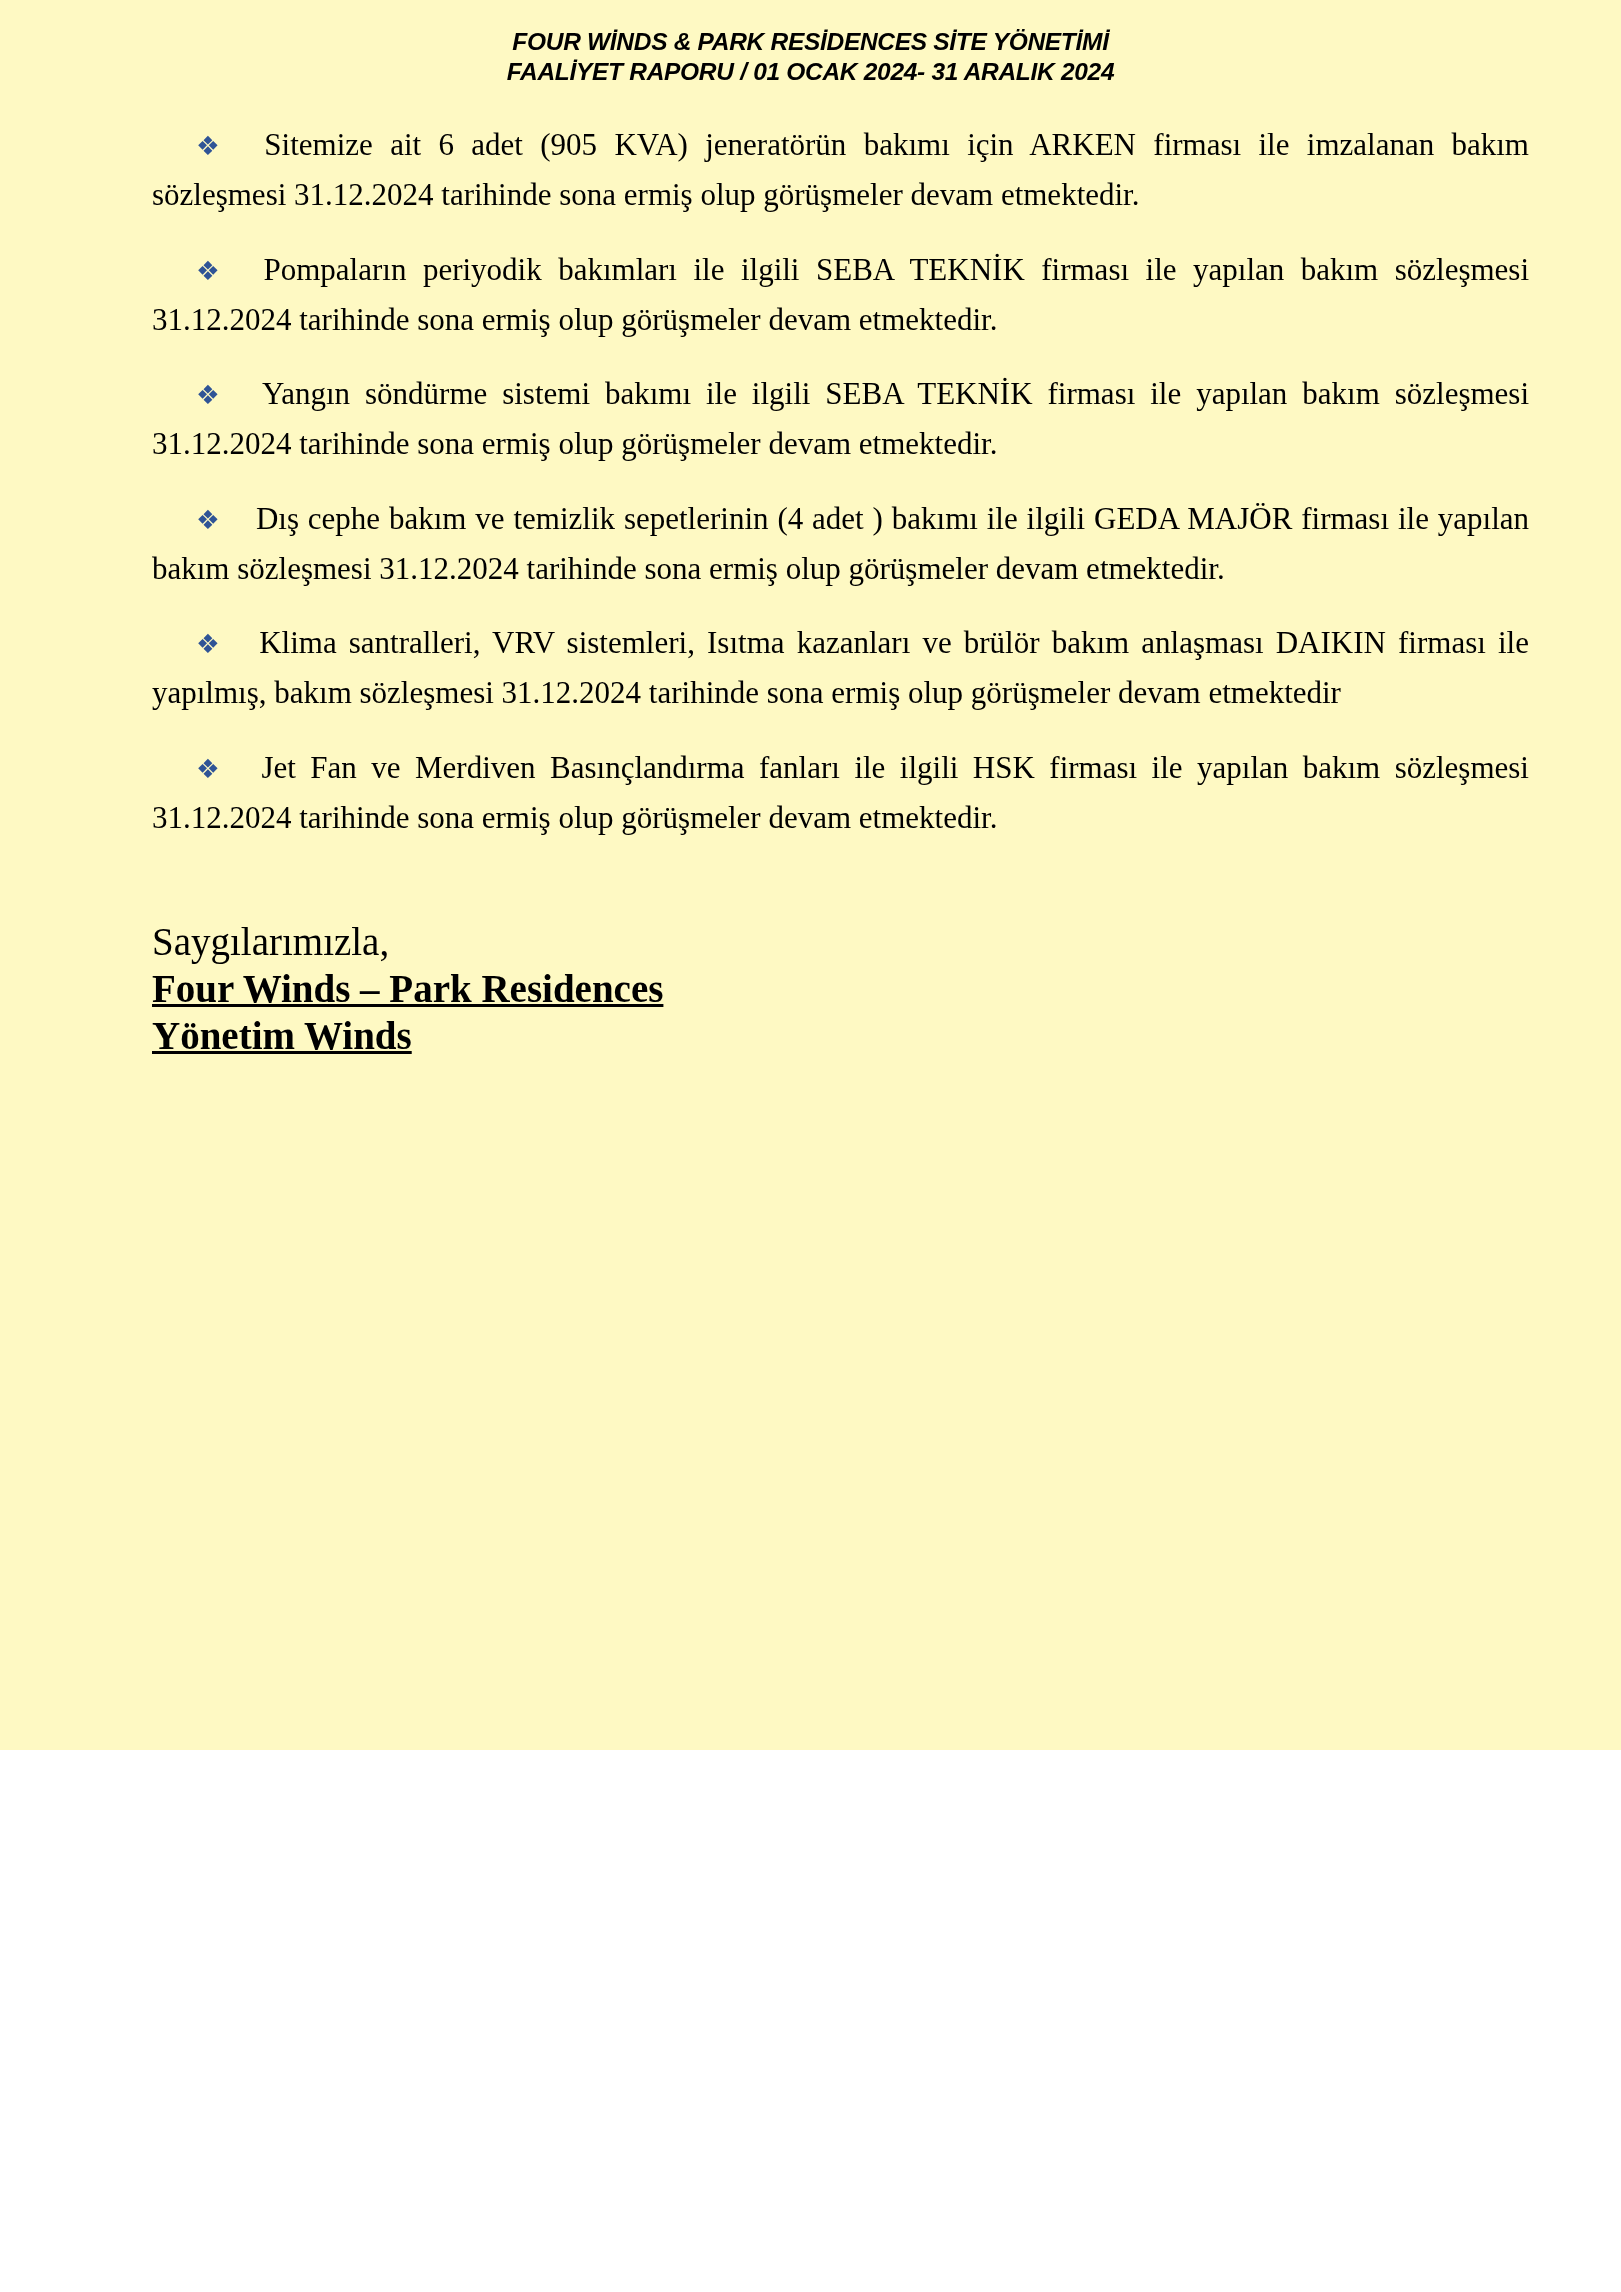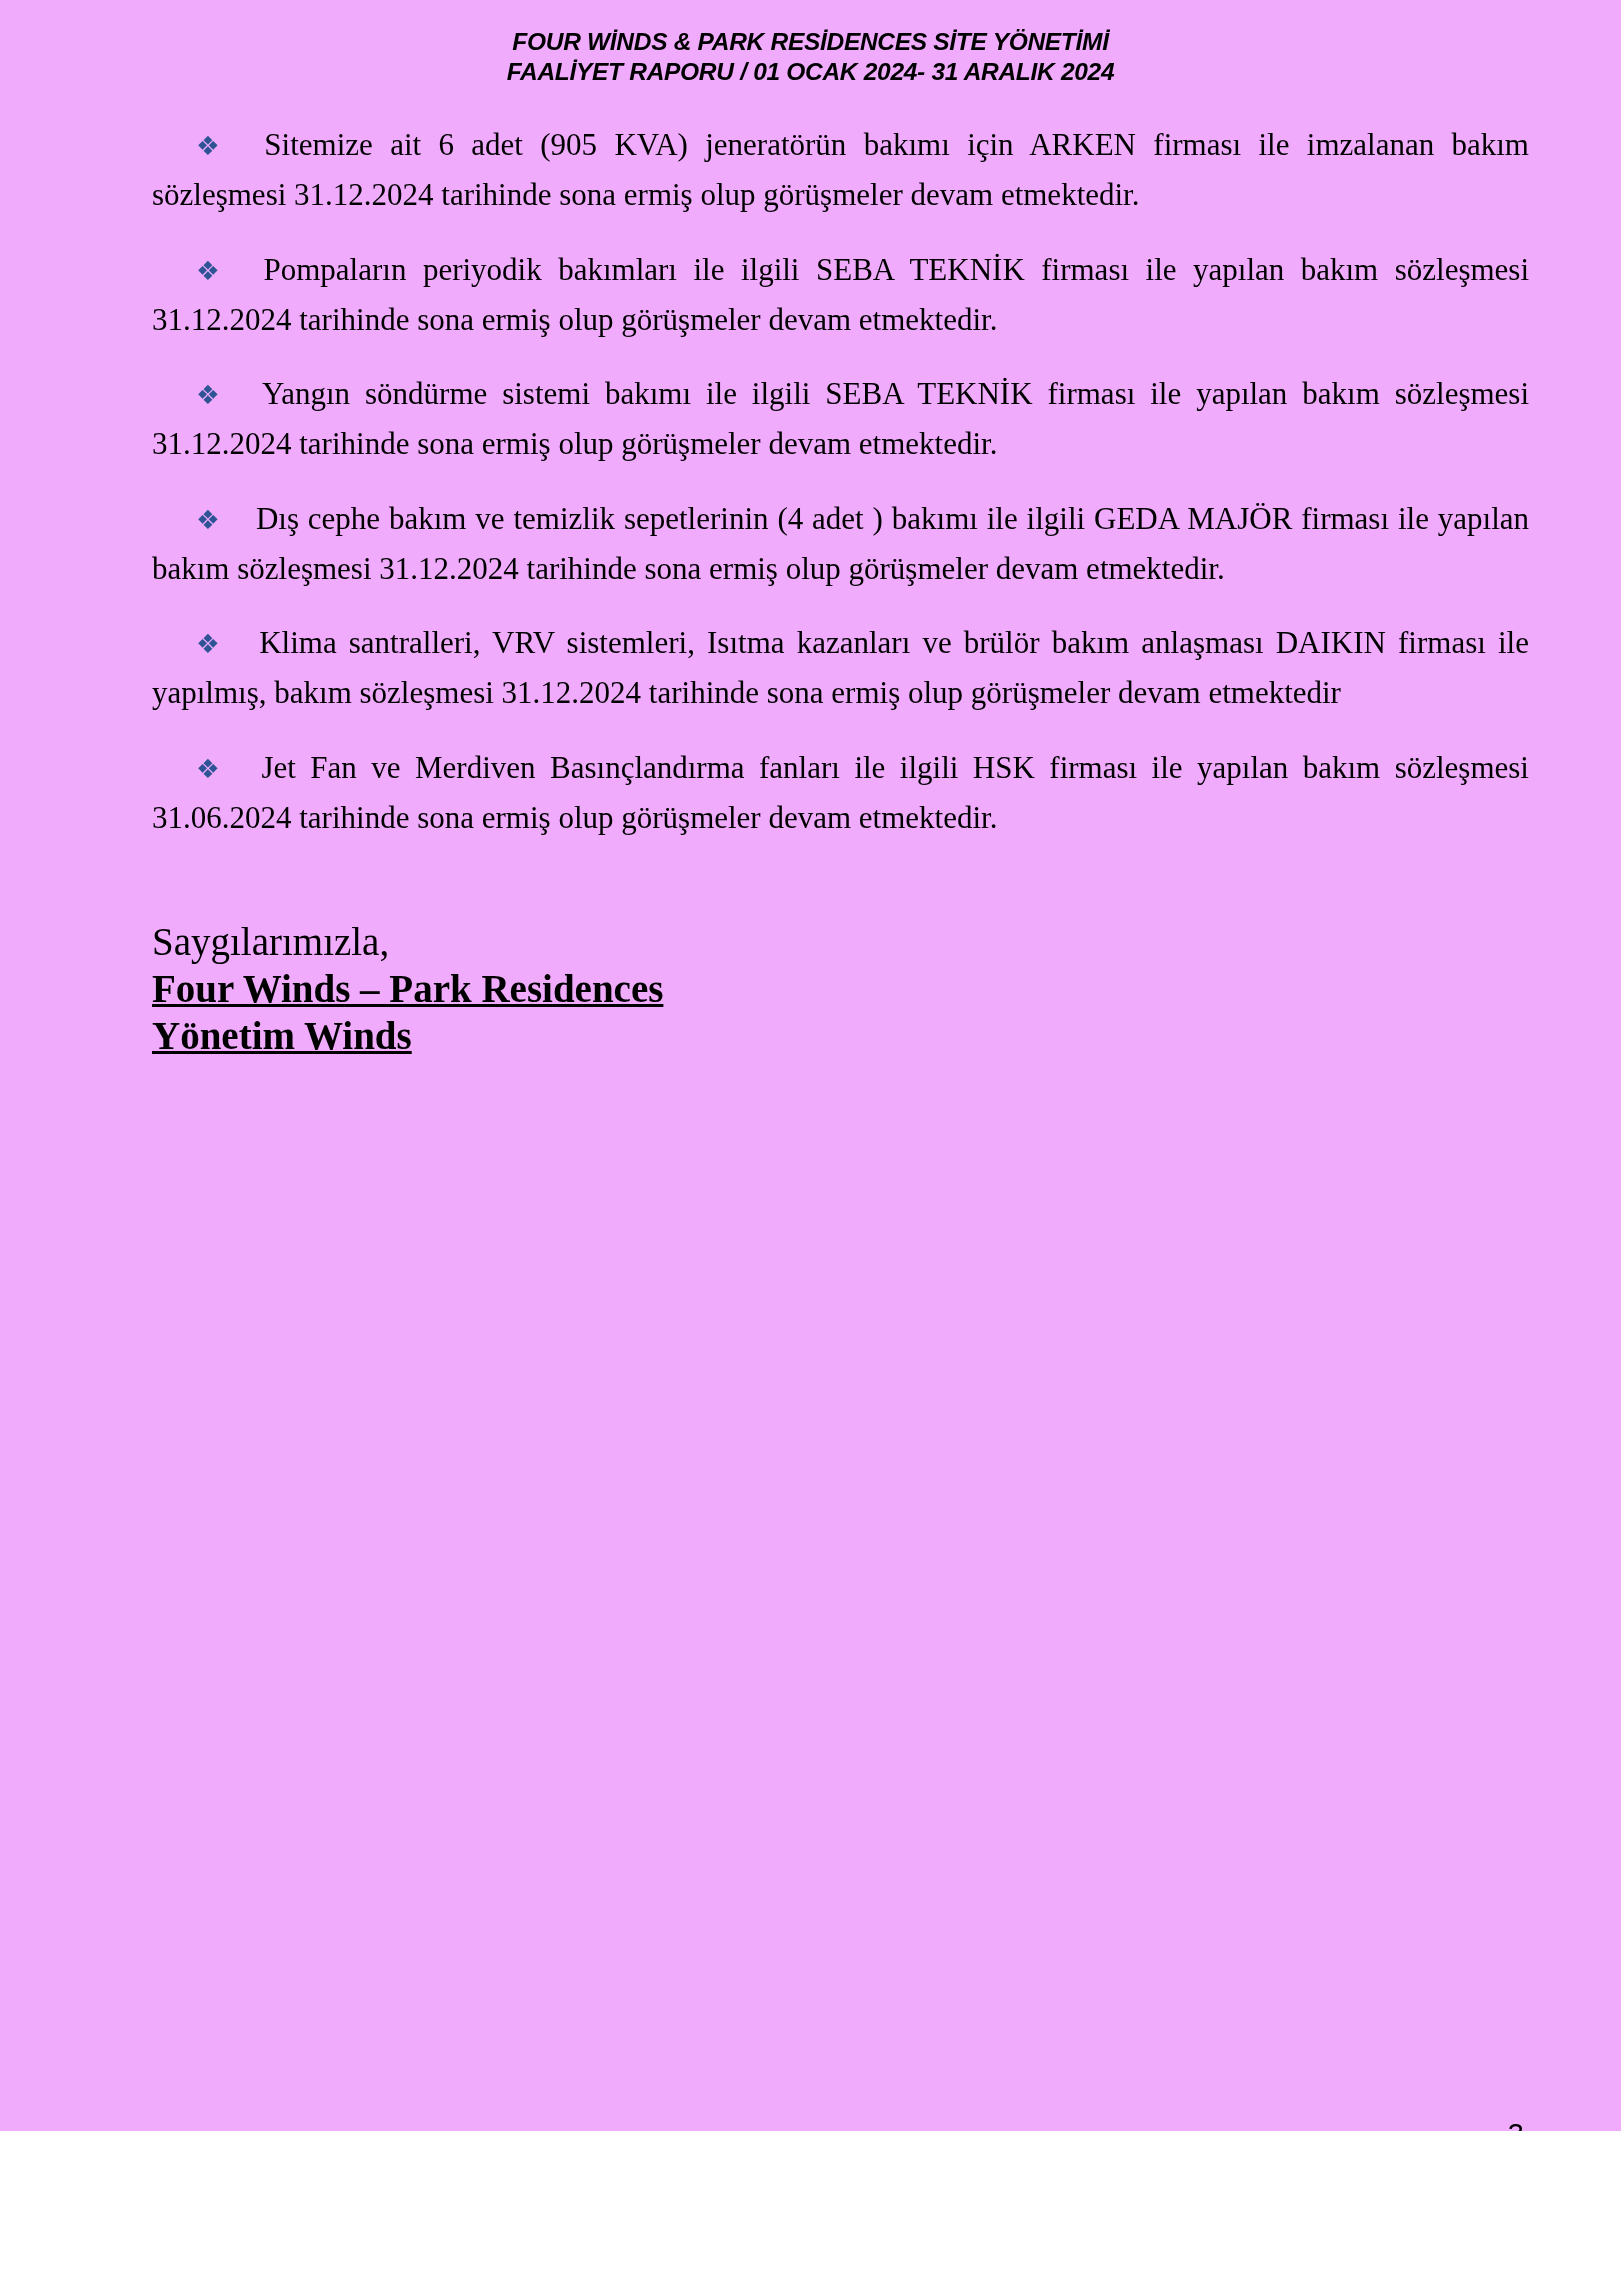--- a/index.html
+++ b/index.html
@@ -5,22 +5,22 @@
 <style>
   :root { --bullet-color: #2F5496; }
   html, body {
     margin: 0;
     padding: 0;
     background: #ffffff;
   }
   .page {
     position: relative;
     width: 1621px;
-    height: 2131px;
-    background: #f0abfc;
+    height: 1750px;
+    background: #fef9c3;
     color: #000000;
     font-family: "Liberation Serif", serif;
     overflow: hidden;
   }
   .header {
     position: absolute;
     top: 27.4px;
     left: 0;
     right: 0;
     text-align: center;
@@ -88,21 +88,21 @@
     <p class="bullet-para"><span class="bullet-glyph">❖</span><span class="tab-spacer"></span><span>Sitemize ait 6 adet (905 KVA) jeneratörün bakımı için ARKEN firması ile imzalanan bakım sözleşmesi 31.12.2024 tarihinde sona ermiş olup görüşmeler devam etmektedir.</span></p>
 
     <p class="bullet-para"><span class="bullet-glyph">❖</span><span class="tab-spacer"></span><span>Pompaların periyodik bakımları ile ilgili SEBA TEKNİK firması ile yapılan bakım sözleşmesi 31.12.2024 tarihinde sona ermiş olup görüşmeler devam etmektedir.</span></p>
 
     <p class="bullet-para"><span class="bullet-glyph">❖</span><span class="tab-spacer"></span><span>Yangın söndürme sistemi bakımı ile ilgili SEBA TEKNİK firması ile yapılan bakım sözleşmesi 31.12.2024 tarihinde sona ermiş olup görüşmeler devam etmektedir.</span></p>
 
     <p class="bullet-para"><span class="bullet-glyph">❖</span><span class="tab-spacer"></span><span>Dış cephe bakım ve temizlik sepetlerinin (4 adet ) bakımı ile ilgili GEDA MAJÖR firması ile yapılan bakım sözleşmesi 31.12.2024 tarihinde sona ermiş olup görüşmeler devam etmektedir.</span></p>
 
     <p class="bullet-para"><span class="bullet-glyph">❖</span><span class="tab-spacer"></span><span>Klima santralleri, VRV sistemleri, Isıtma kazanları ve brülör bakım anlaşması DAIKIN firması ile yapılmış, bakım sözleşmesi 31.12.2024 tarihinde sona ermiş olup görüşmeler devam etmektedir</span></p>
 
-    <p class="bullet-para"><span class="bullet-glyph">❖</span><span class="tab-spacer"></span><span>Jet Fan ve Merdiven Basınçlandırma fanları ile ilgili HSK firması ile yapılan bakım sözleşmesi 31.06.2024 tarihinde sona ermiş olup görüşmeler devam etmektedir.</span></p>
+    <p class="bullet-para"><span class="bullet-glyph">❖</span><span class="tab-spacer"></span><span>Jet Fan ve Merdiven Basınçlandırma fanları ile ilgili HSK firması ile yapılan bakım sözleşmesi 31.12.2024 tarihinde sona ermiş olup görüşmeler devam etmektedir.</span></p>
 
     <div class="signature">
       <p>Saygılarımızla,</p>
       <p class="sig-bold">Four Winds – Park Residences</p>
       <p class="sig-bold">Yönetim Winds</p>
     </div>
 
   </div>
 
   <div class="page-number">3</div>

